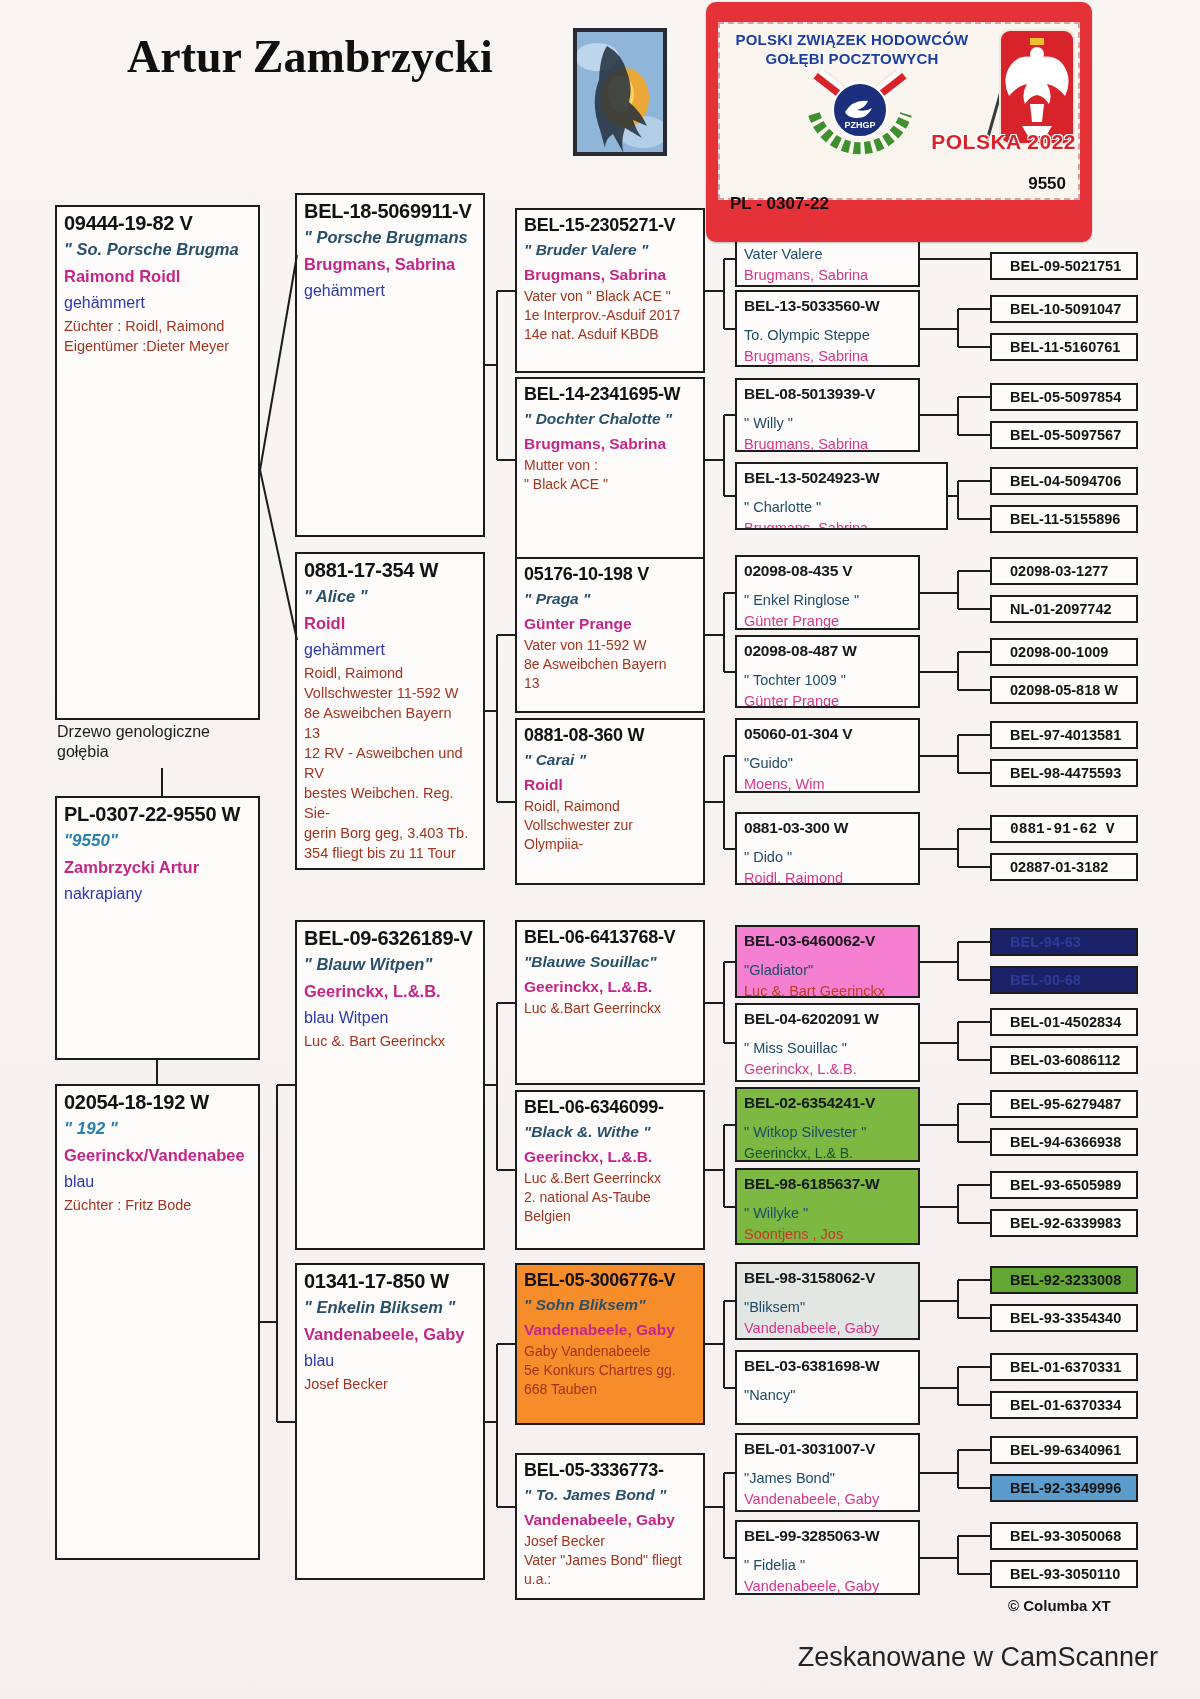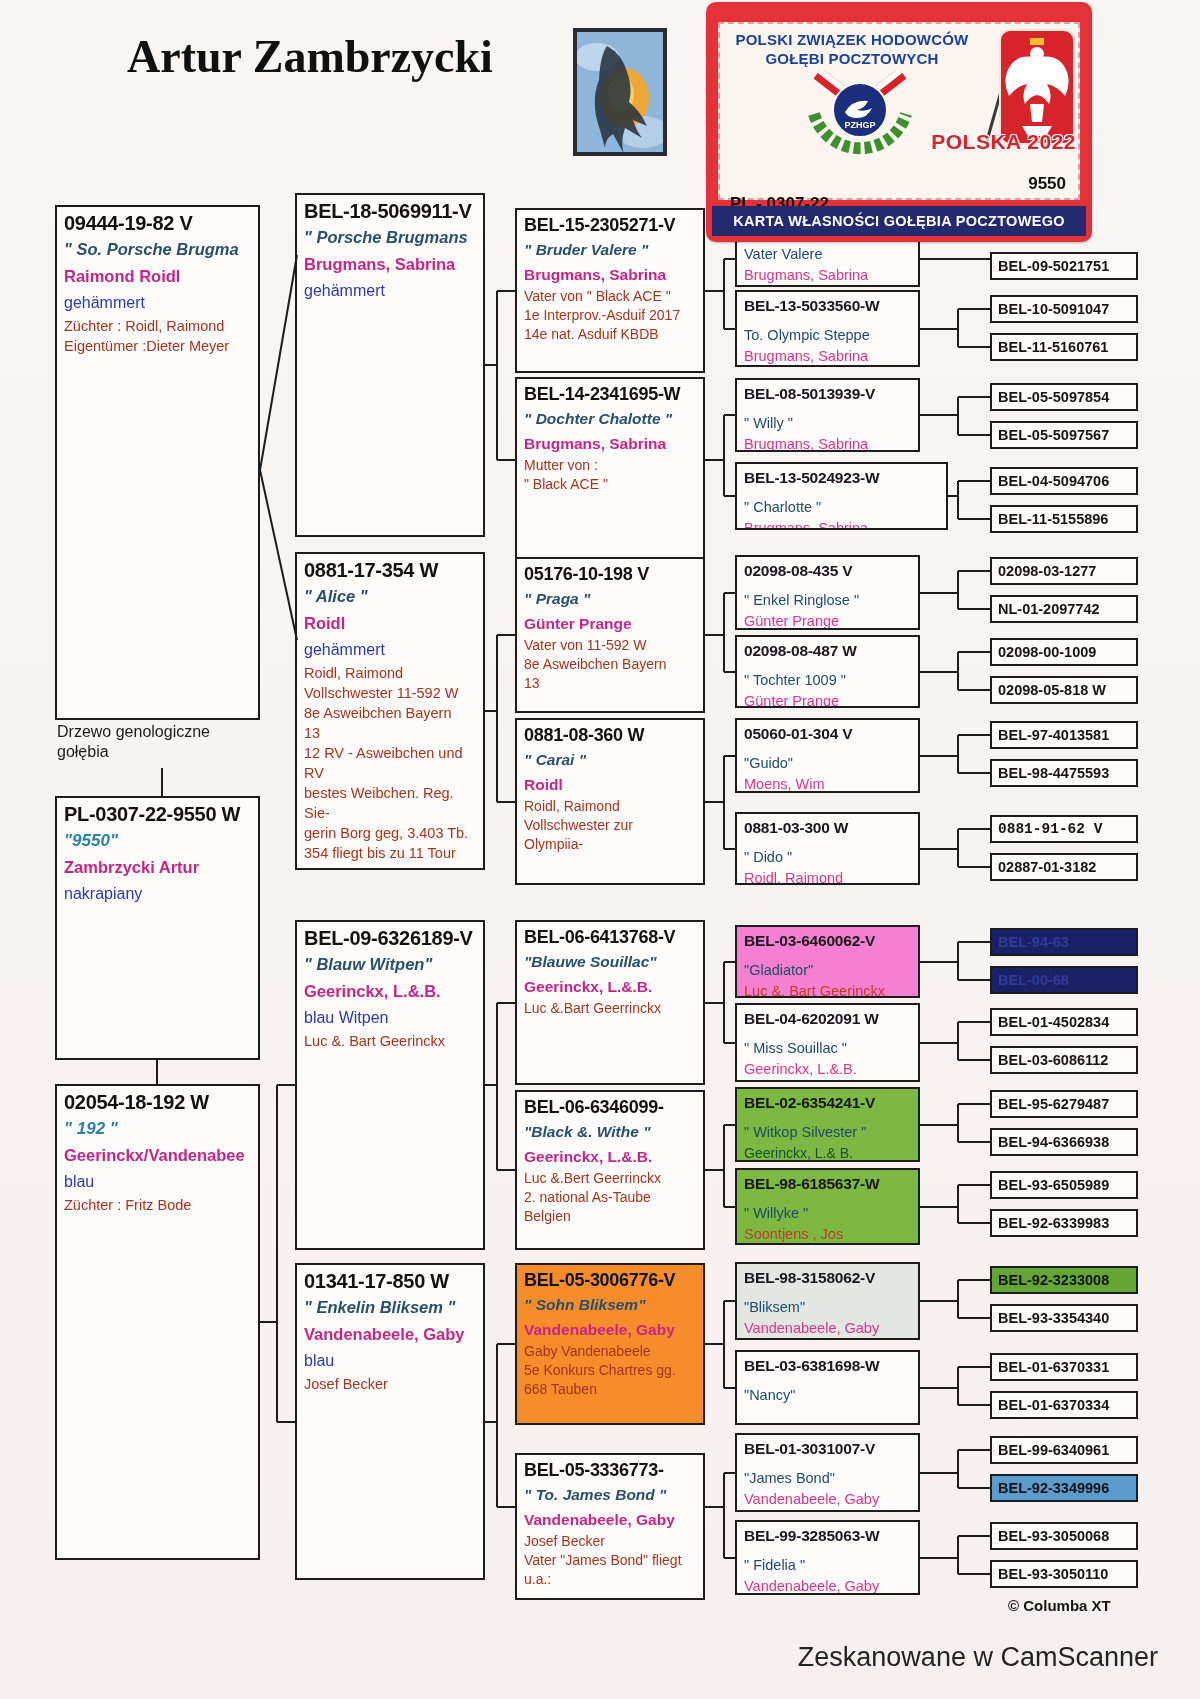--- a/index.html
+++ b/index.html
@@ -40,21 +40,21 @@
   .md .ln-ring{font-weight:bold;font-size:18px;line-height:24px;color:#121212;letter-spacing:-.3px;}
   .md .ln-name{font-weight:bold;font-style:italic;font-size:15.5px;line-height:25px;color:#29506a;}
   .md .ln-owner{font-weight:bold;font-size:15.5px;line-height:25px;color:#c42688;}
   .md .ln-detail{font-size:14px;line-height:19px;color:#a2351f;}
   .sm .ln-ring{font-weight:bold;font-size:15.5px;line-height:21px;color:#17171c;letter-spacing:-.2px;}
   .sm .ln-name{font-size:14.5px;line-height:21px;color:#1d4b66;margin-top:9px;}
   .sm .ln-owner{font-size:14.5px;line-height:21px;color:#d6368b;}
   .sm .ln-detail{font-size:14px;line-height:21px;color:#14532d;}
   .sm .ln-red{font-size:14.5px;line-height:21px;color:#c23b22;}
   .ringbox{position:absolute;border:2px solid #1c1c1c;background:#fefcfb;box-sizing:border-box;height:28px;
-        font-weight:bold;font-size:14.5px;line-height:24px;padding:0 6px;white-space:nowrap;color:#141414;}
+        font-weight:bold;font-size:14.5px;line-height:24px;padding:0 18px;white-space:nowrap;color:#141414;}
   .cl{position:absolute;background:#1c1c1c;}
   #diag{position:absolute;left:0;top:0;pointer-events:none;}
   
   .columba{position:absolute;left:1008px;top:1597px;font-size:15px;font-weight:bold;color:#161616;}
   .camscanner{position:absolute;right:42px;top:1642px;font-size:27px;color:#232323;text-align:center;}
 </style>
 </head>
 <body>
 
 <div id="page">
@@ -94,21 +94,20 @@
         <rect x="52" y="12" width="14" height="7" fill="#f0c030"></rect>
         <circle cx="59" cy="28" r="7" fill="#ffffff"></circle>
         <path d="M59,32 q-22,-6 -30,14 q-4,12 2,24 q8,-10 18,-12 q-6,10 -2,20 q5,-8 12,-9 q7,1 12,9 q4,-10 -2,-20 q10,2 18,12 q6,-12 2,-24 q-8,-20 -30,-14 z" fill="#ffffff"></path>
         <path d="M52,78 h14 l-2,18 h-10 z" fill="#ffffff"></path>
         <path d="M44,100 h30 l-6,10 h-18 z" fill="#ffffff"></path>
       </svg>
       <div class="badge-polska">POLSKA 2022</div>
       <div class="badge-reg">PL - 0307-22</div>
       <div class="badge-num">9550</div>
     </div>
-    <div class="badge-banner">KARTA WŁASNOŚCI GOŁĘBIA POCZTOWEGO</div>
   </div>
 
   <div class="tree-label">
     <span>Drzewo genologiczne</span><br>
     <span>gołębia</span>
   </div>
 
   <div id="tree">
       <div class="cl" style="left: 260px; top: 1321px; width: 17px; height: 2px;"></div>
       <div class="cl" style="left: 276px; top: 1085px; width: 2px; height: 337px;"></div>

